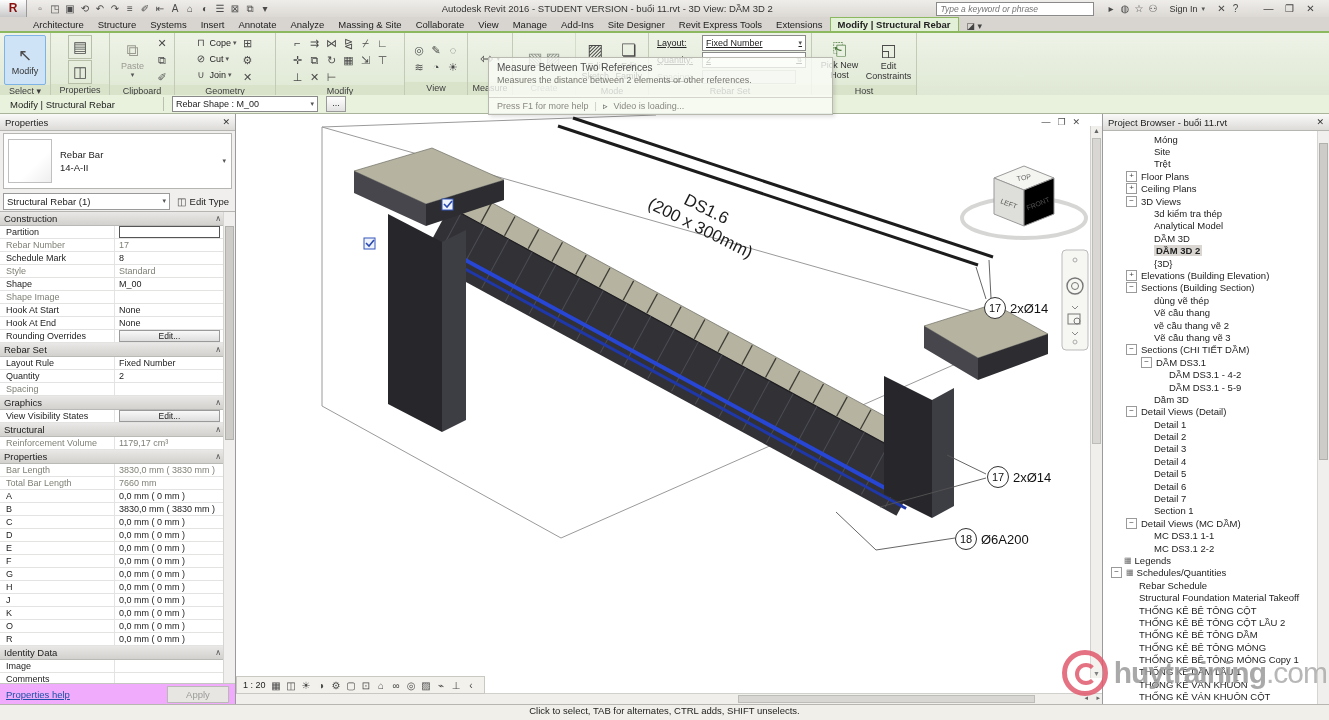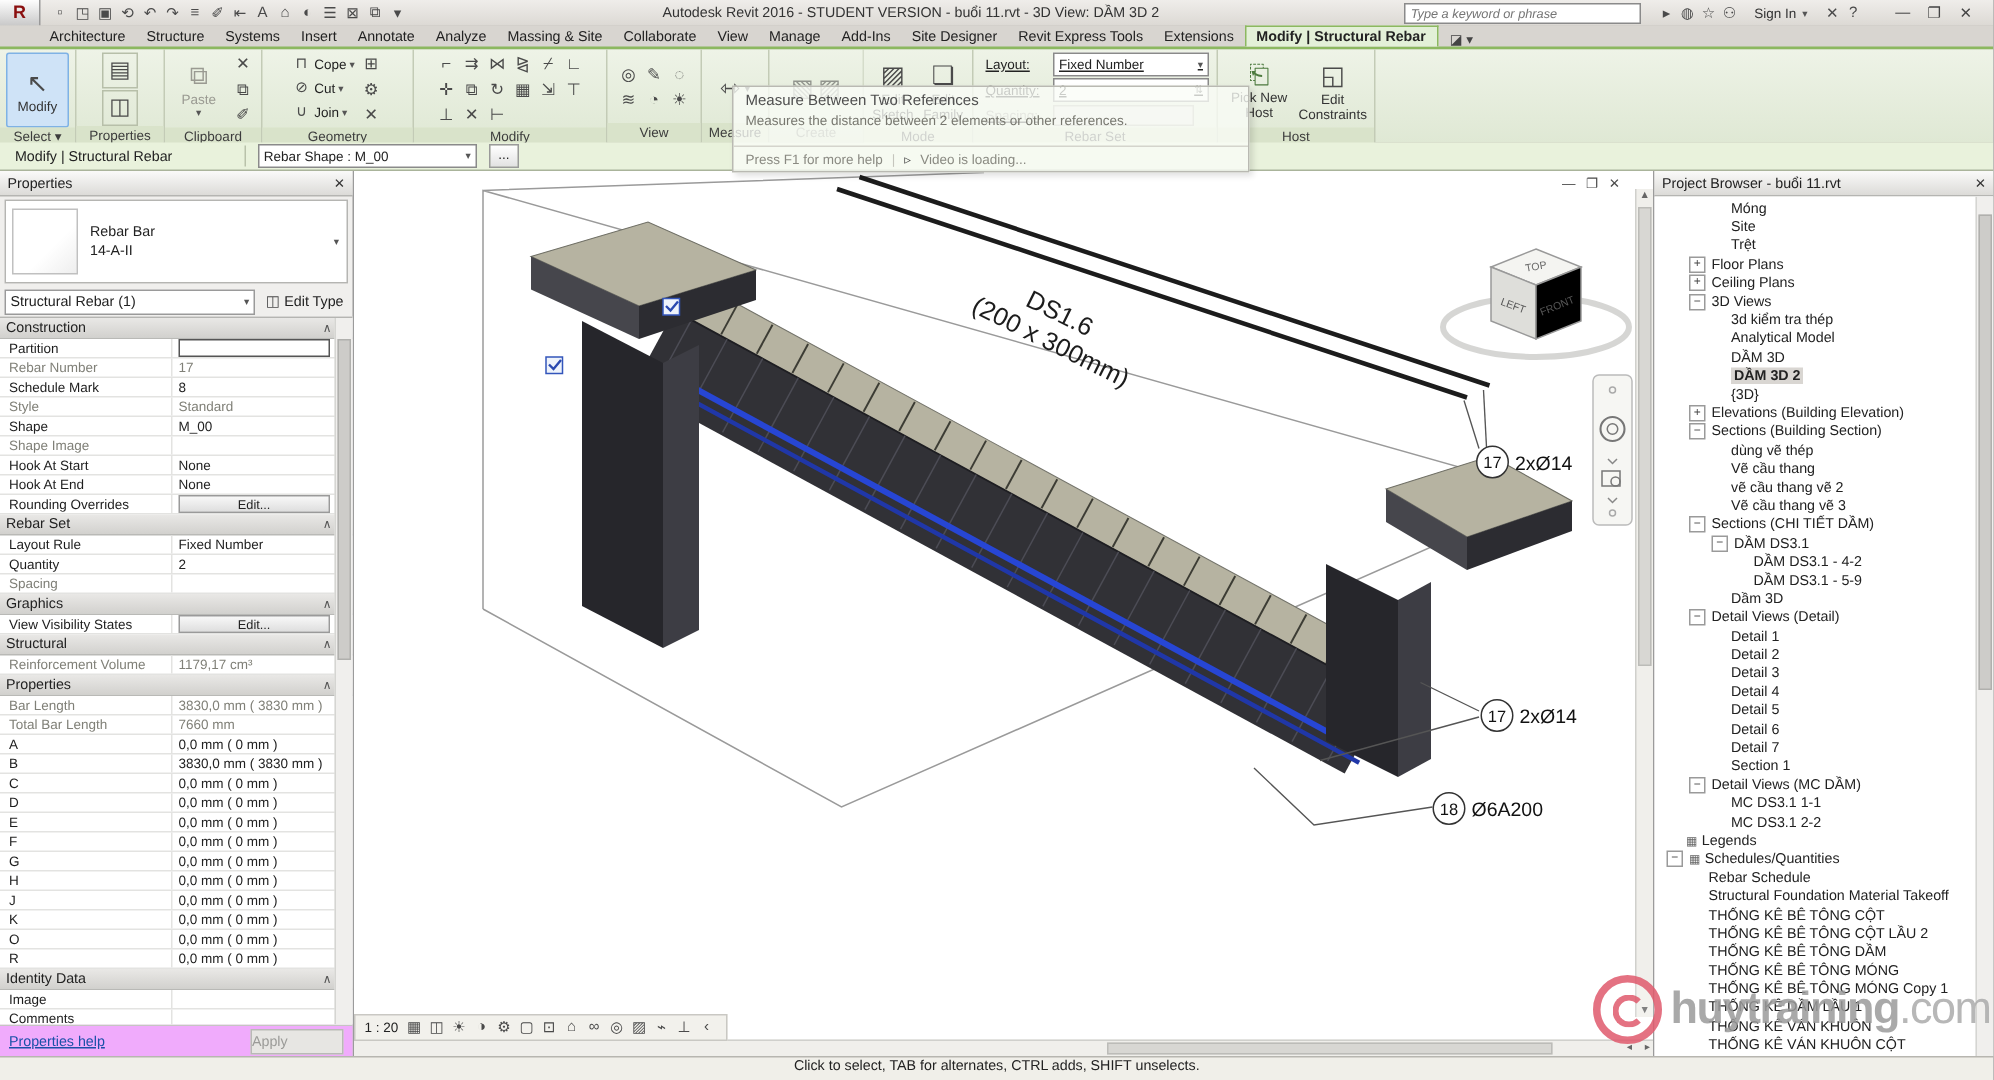--- a/index.html
+++ b/index.html
@@ -81,21 +81,21 @@
   .prow .val{flex:1;padding-left:4px;display:flex;align-items:center;overflow:hidden;white-space:nowrap;margin-right:12px;}
   .prow.g .lbl,.prow.g .val{color:#808078;}
   .prow .val .ebtn{width:95%;height:10px;border:1px solid #9a9a9a;background:linear-gradient(#f8f8f8,#dedede);
                    text-align:center;font-size:8.5px;line-height:10px;}
   .prow .val .inbox{width:95%;height:10px;border:1px solid #555;background:#fff;}
   .pvscroll{position:absolute;right:0;top:0;bottom:0;width:11px;background:#f0efed;border-left:1px solid #d5d5d2;}
   .pvscroll .tmb{position:absolute;left:1px;right:1px;top:14px;height:45%;background:#cdccc9;border:1px solid #b0b0ad;}
   .pfoot{height:20px;display:flex;align-items:center;padding:0 6px;background:#f0abfc;border-top:1px solid #c5c5c2;}
   .phelp{color:#1a51a8;text-decoration:underline;font-size:9.5px;}
   .applybtn{margin-left:auto;width:60px;height:15px;border:1px solid #b9b9b6;background:#e7e6e3;color:#9b9b98;
-            line-height:15px;font-size:9.5px;}
+            text-align:center;line-height:15px;font-size:9.5px;}
   
   .canvas{position:absolute;left:236px;top:0;width:866px;height:100%;background:#fff;box-sizing:border-box;}
   .canvas svg{position:absolute;left:0;top:0;}
   .winctl{position:absolute;top:3px;right:22px;display:flex;gap:7px;font-size:9px;color:#333;z-index:5;}
   .cvs-vscroll{position:absolute;right:0;top:12px;bottom:26px;width:11px;background:#f0efeb;border-left:1px solid #d0d0cc;}
   .cvs-vscroll .ar{position:absolute;left:0;width:100%;text-align:center;font-size:7px;color:#666;}
   .cvs-vscroll .tmb{position:absolute;left:1px;right:1px;top:12px;height:55%;background:#d8d7d3;border:1px solid #bcbcb8;}
   .viewbar{position:absolute;left:0;bottom:10px;height:16px;display:flex;align-items:center;gap:4px;background:#f2f1ec;
            border:1px solid #c9c8c3;padding:0 6px;font-size:9px;z-index:4;}
   .viewbar .ic{font-size:10px;width:13px;}

